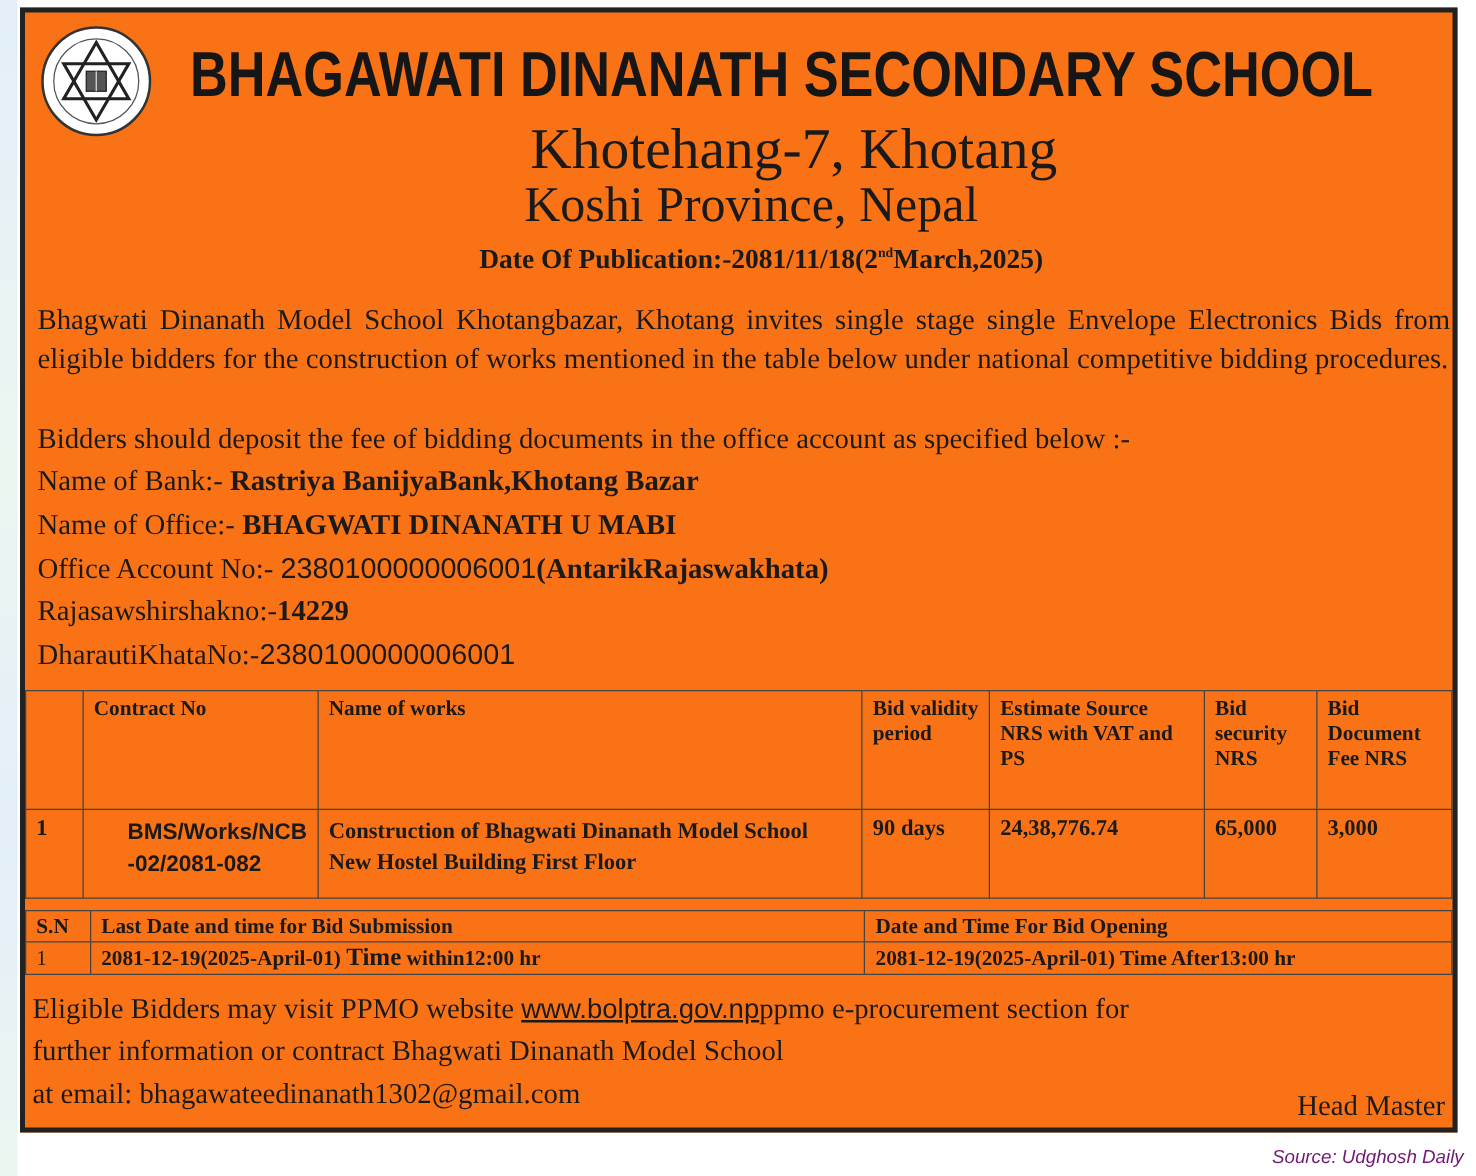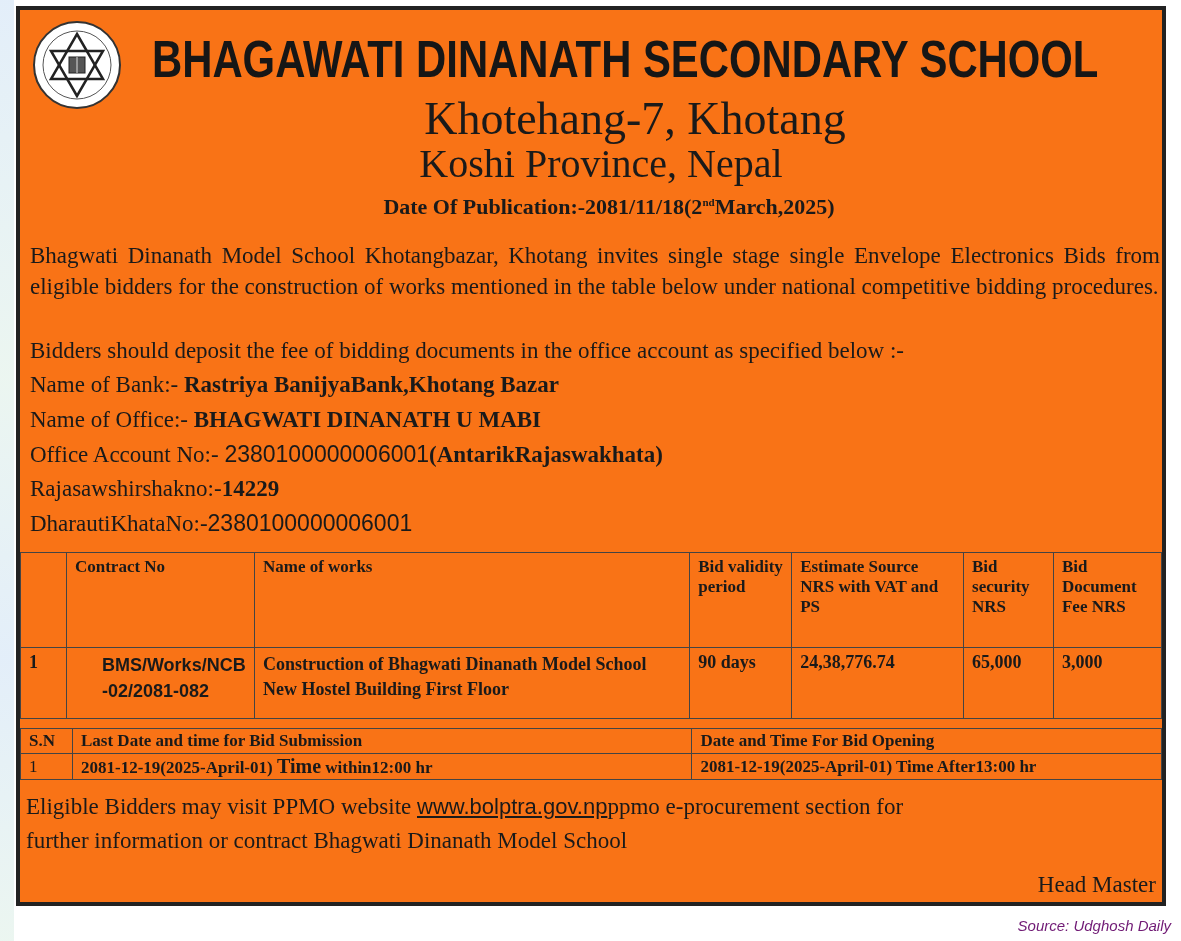--- a/index.html
+++ b/index.html
@@ -122,17 +122,18 @@
       <td style="font-weight:400">1</td>
       <td><span>2081-12-19(2025-April-01) </span><span class="time-big">Time</span><span> within12:00 hr</span></td>
       <td>2081-12-19(2025-April-01) Time  After13:00 hr</td>
     </tr>
   </tbody>
     </table>
 
   <div class="footer-text">
     <div><span>Eligible Bidders  may visit PPMO website </span><span class="link">www.bolptra.gov.np</span><span>ppmo e-procurement section for</span></div>
     <div>further information or contract Bhagwati Dinanath Model School</div>
+    <div>at email: bhagawateedinanath1302@gmail.com</div>
   </div>
   <div class="headmaster">Head Master</div>
 </div>
 
 <div class="source">Source: Udghosh Daily</div>
 
 </body></html>

